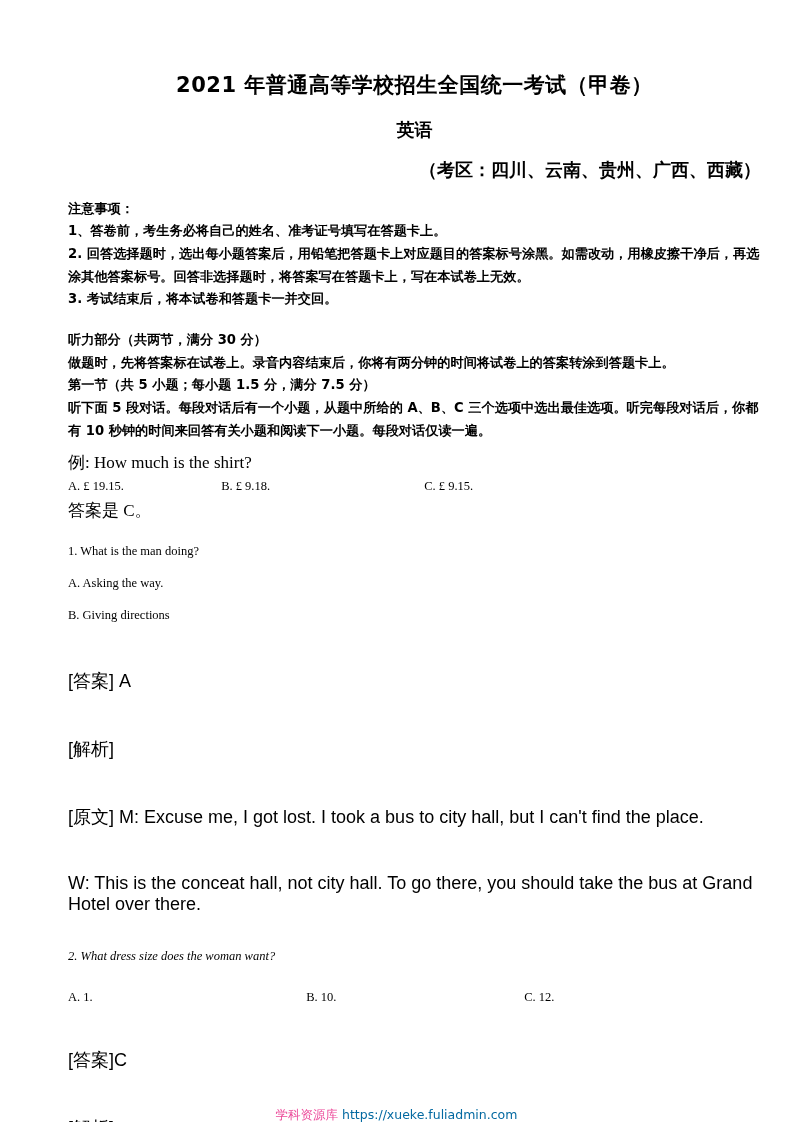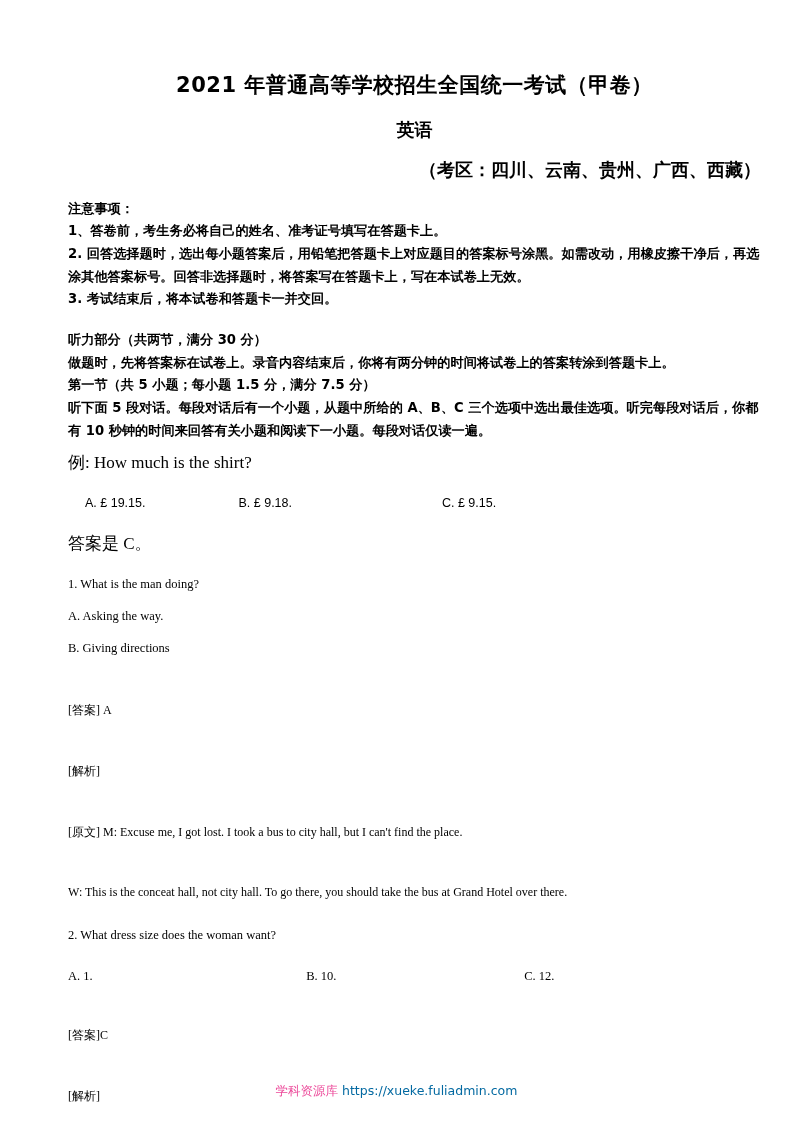--- a/index.html
+++ b/index.html
@@ -65,48 +65,48 @@
   }
   .q-block {
     font-family: "Liberation Serif", serif;
     font-size: 12.5px;
     line-height: 1.6;
     margin: 0;
     padding: 6px 0 6px 0;
   }
   .opt-row {
     display: block;
-    font-family: Liberation Sans, sans-serif;
+    font-family: Liberation Serif, serif;
     font-size: 12.5px;
-    margin: 17px;
+    margin: 0;
     padding: 3px 0;
   }
   .opt-row span.o1 { display: inline-block; width: 150px; }
   .opt-row span.o2 { display: inline-block; width: 200px; }
   .opt-inline-row {
     font-family: "Liberation Serif", serif;
     font-size: 12.5px;
     padding: 5px 0;
   }
   .opt-inline-row span.a { display: inline-block; width: 235px; }
   .opt-inline-row span.b { display: inline-block; width: 215px; }
-  .tight { padding: 7px 0 7px 0; }
+  .tight { padding: 7px 0 7px 0; font-style: italic; }
   .footer {
     position: absolute;
     left: 0;
     right: 0;
     bottom: 22px;
     text-align: center;
     font-family: "DejaVu Sans", sans-serif;
     font-size: 12.5px;
     color: #5a5a5a;
   }
   .footer .brand { color: #ec4899; }
   .footer .url { color: #0369a1; }
-  .ansline { font-family: Liberation Serif, serif; font-size: 12px; padding: 6px 0; margin-top: 32px; }
+  .ansline { font-family: Liberation Sans, sans-serif; font-size: 18px; padding: 6px 0; margin-top: 32px; }
 </style>
 </head>
 <body>
 
 <div class="page">
 
   <h1 class="title-main">2021 年普通高等学校招生全国统一考试（甲卷）</h1>
   <h2 class="title-sub">英语</h2>
   <h3 class="title-region">（考区：四川、云南、贵州、广西、西藏）</h3>
 

